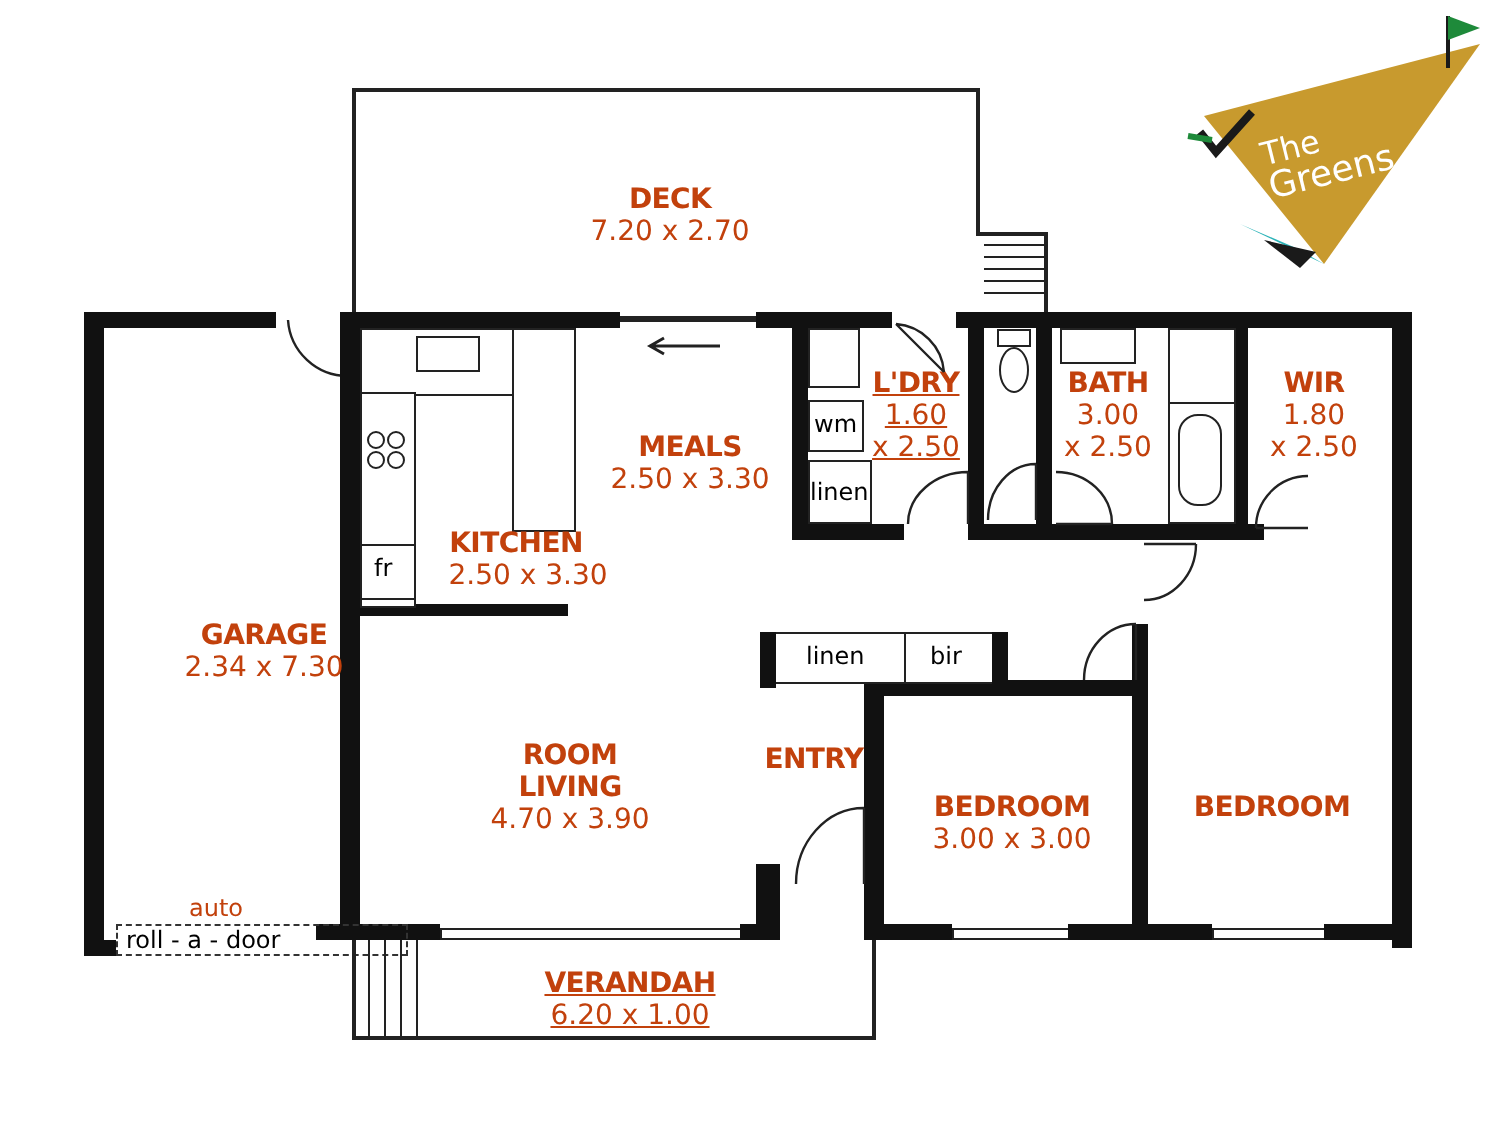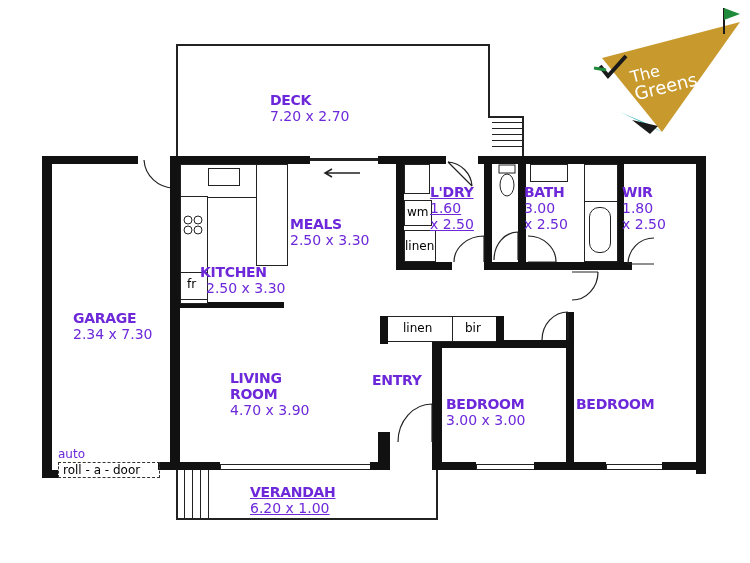--- a/index.html
+++ b/index.html
@@ -1,19 +1,19 @@
 <!DOCTYPE html>
 <html><head>
 <meta charset="utf-8">
 <style>
   html,body{margin:0;padding:0;background:#fff;}
   body{width:750px;height:563px;position:relative;overflow:hidden;font-family:"DejaVu Sans",sans-serif;}
   .wall{position:absolute;background:#111;}
   .thin{position:absolute;background:#222;}
-  .label{position:absolute;color:#6d28d9;line-height:1.15;}
+  .label{position:absolute;text-align:center;color:#c2410c;line-height:1.15;}
   .name{font-size:14px;font-weight:bold;letter-spacing:-0.3px;}
   .dim{font-size:14px;}
   .small{font-size:12px;}
   .box{position:absolute;border:1.5px solid #222;background:#fff;}
   .logo{position:absolute;}
 </style>
 </head>
 <body>
 
 <div class="thin" style="left:176px;top:44px;width:314px;height:2px;"></div>
@@ -173,27 +173,27 @@
   </svg>
 <svg style="position:absolute;left:540px;top:310px;" width="30" height="32">
     <path d="M28 2 L28 30 M28 2 A26 28 0 0 0 2 30" fill="none" stroke="#222" stroke-width="1.2"></path>
   </svg>
 
 <div class="label" style="left:52px;top:310px;width:118px;margin-left:21px;">
   <div class="name">GARAGE</div>
   <div class="dim">2.34 x 7.30</div>
 </div>
 <div class="label small" style="left:58px;top:448px;width:100px;">auto</div>
-<div style="position:absolute;left:58px;top:462px;width:100px;height:14px;border:1px dashed #333;">
+<div style="position:absolute;left:58px;top:462px;width:100px;height:14px;border:1px dashed #333;padding-left:44px;">
   <span class="small" style="position:absolute;left:4px;top:0px;white-space:nowrap;">roll - a - door</span>
 </div>
 
 <div class="label" style="left:230px;top:370px;width:110px;">
+  <div class="name">ROOM</div>
   <div class="name">LIVING</div>
-  <div class="name">ROOM</div>
   <div class="dim">4.70 x 3.90</div>
 </div>
 <div class="label" style="left:372px;top:372px;width:70px;">
   <div class="name">ENTRY</div>
 </div>
 <svg style="position:absolute;left:396px;top:402px;" width="40" height="42">
     <path d="M36 2 L36 40 M36 2 A34 38 0 0 0 2 40" fill="none" stroke="#222" stroke-width="1.2"></path>
   </svg>
 
 <div class="label" style="left:446px;top:396px;width:120px;">

